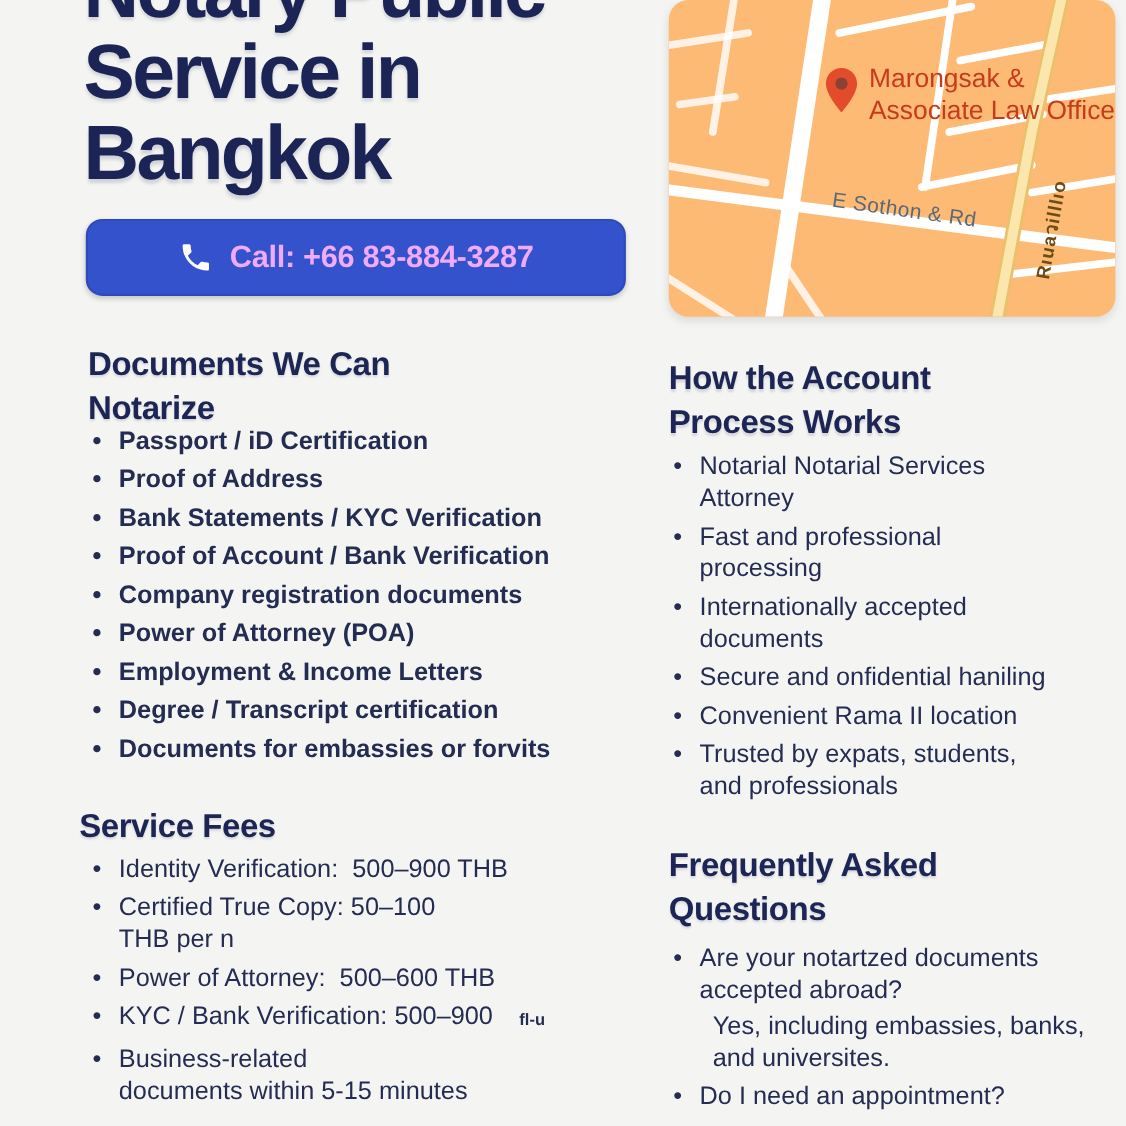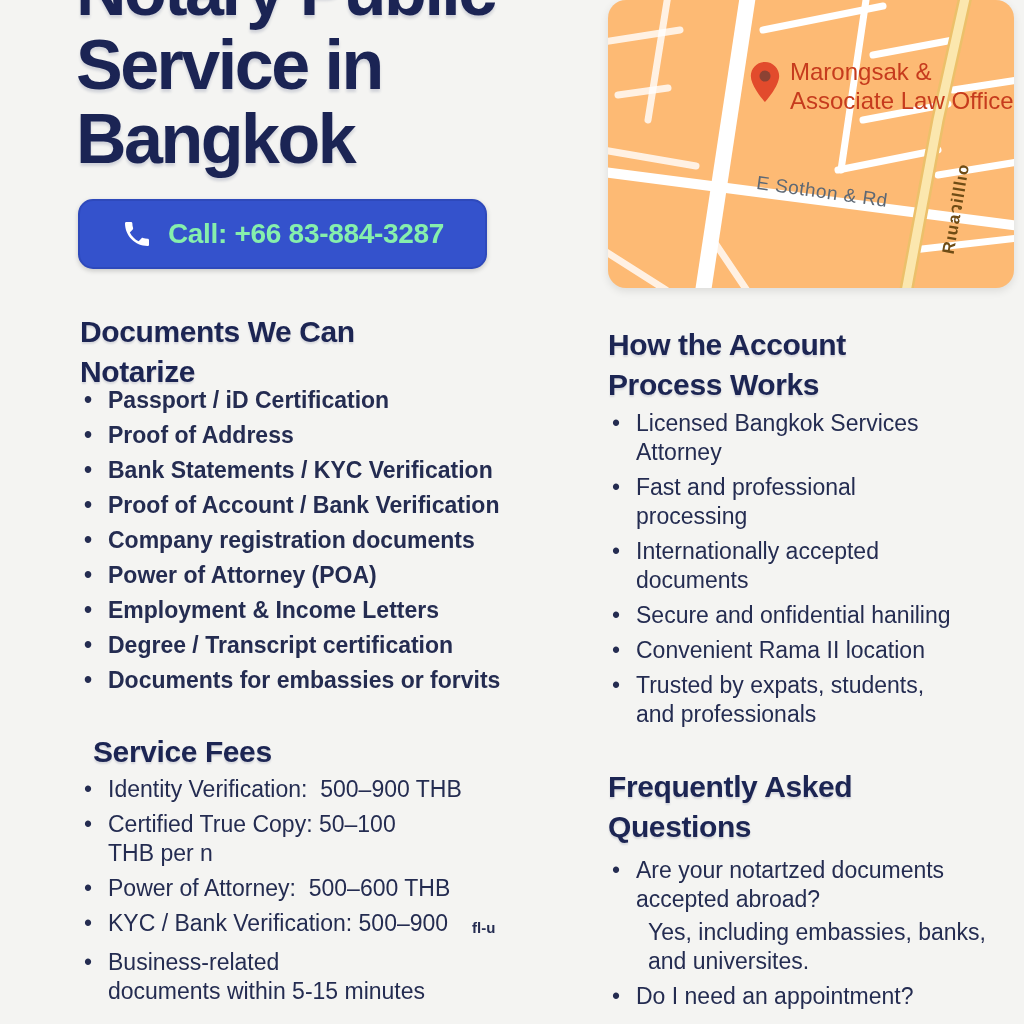--- a/index.html
+++ b/index.html
@@ -10,24 +10,24 @@
     font-family:"Liberation Sans", sans-serif;
     color:#242c51;
   }
   .title {
     position:absolute; left:76px; top:-46px; width:560px;
     font-size:70px; line-height:74px; font-weight:bold;
     letter-spacing:-2.5px; color:#1b2454; white-space:pre-line;
     text-shadow:0 3px 3px rgba(27,36,84,0.16);
   }
   .call-btn {
-    position:absolute; left:78px; top:199px; width:409px; height:70px;
+    position:absolute; left:78px; top:199px; width:491px; height:70px;
     background:#3452cc; border:2px solid #2e49bb; border-radius:15px;
     display:flex; align-items:center; justify-content:center; gap:15px;
-    color:#86efac; cursor:pointer; box-shadow:0 2px 5px rgba(0,0,0,0.18);
+    color:#f0abfc; cursor:pointer; box-shadow:0 2px 5px rgba(0,0,0,0.18);
   }
   .call-btn .label { font-size:28px; font-weight:bold; letter-spacing:-0.3px; }
   .phone-icon { width:32px; height:32px; display:inline-flex; }
 
   .map {
     position:absolute; left:608px; top:0px; width:406px; height:288px;
     background:#fdba74; border-radius:18px; overflow:hidden;
     box-shadow:0 3px 8px rgba(0,0,0,0.10);
   }
   .map svg.roads { position:absolute; left:0; top:0; }
@@ -45,21 +45,21 @@
     font-size:17px; color:#6f4c15; letter-spacing:1px;
     transform:rotate(-80deg); white-space:nowrap; font-weight:bold;
   }
 
   .section-h {
     position:absolute; font-size:30px; line-height:40px; font-weight:bold;
     color:#1c2553; letter-spacing:-0.4px; white-space:pre-line;
     text-shadow:0 2px 2px rgba(27,36,84,0.14);
   }
   #docs-h    { left:80px;  top:312px; }
-  #fees-h    { left:93px;  top:732px; }
+  #fees-h    { left:72px;  top:732px; }
   #process-h { left:608px; top:325px; }
   #faq-h     { left:608px; top:767px; }
 
   ul.blist { position:absolute; list-style:none; }
   ul.blist li { display:flex; align-items:flex-start; margin-bottom:6px; }
   ul.blist .dot { width:16px; flex:0 0 16px; font-size:23px; line-height:29px; }
   ul.blist .dot::before { content:"\2022"; }
   ul.blist .li-text {
     margin-left:8px; font-size:23px; line-height:29px; white-space:pre-line;
   }
@@ -200,21 +200,21 @@
         <span class="li-text">Business-related
 documents within 5-15 minutes</span>
       </li>
   </ul>
 
   <h2 class="section-h" id="process-h">How the Account
 Process Works</h2>
   <ul class="blist" id="process-list">
     <li>
         <span class="dot"></span>
-        <span class="li-text">Licensed Bangkok Services
+        <span class="li-text">Notarial Notarial Services
 Attorney</span>
       </li>
     <li>
         <span class="dot"></span>
         <span class="li-text">Fast and professional
 processing</span>
       </li>
     <li>
         <span class="dot"></span>
         <span class="li-text">Internationally accepted

